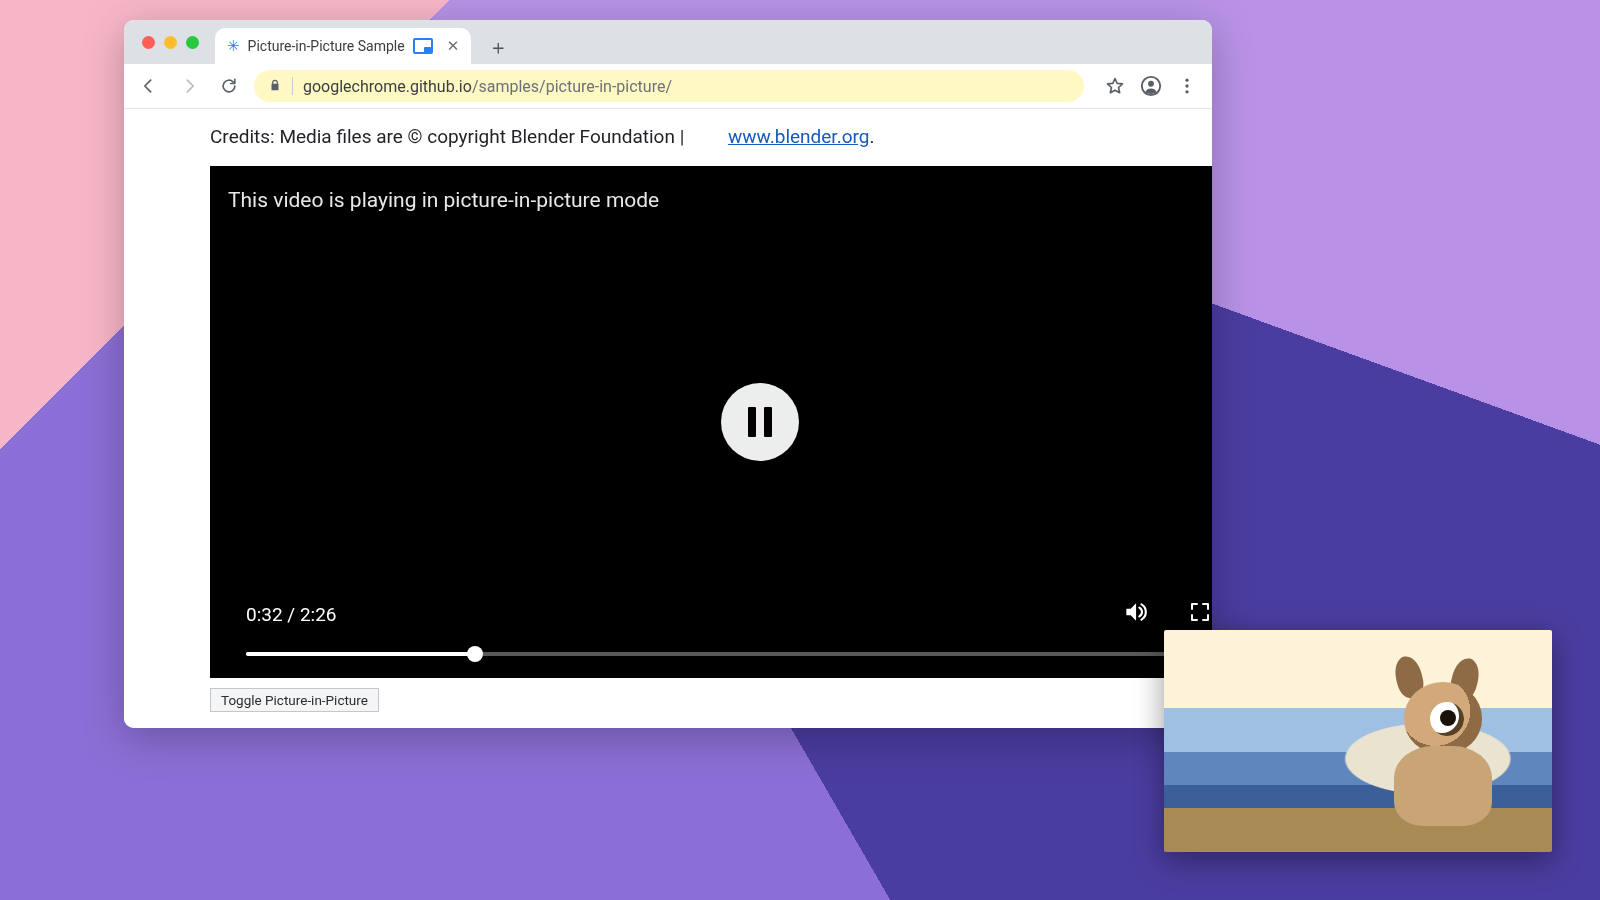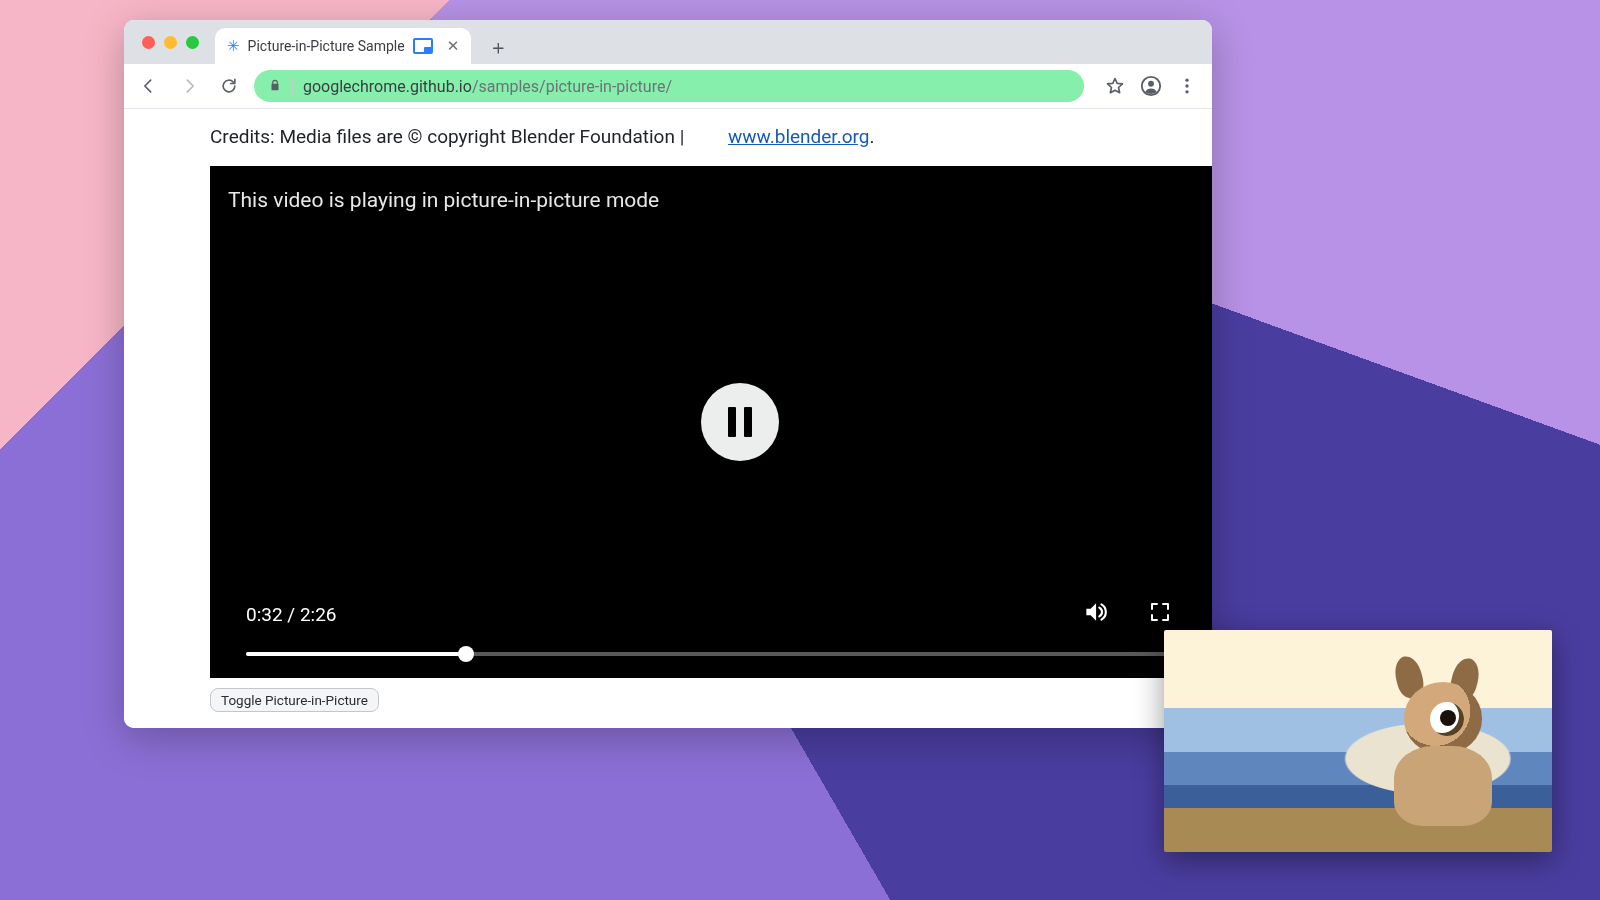--- a/index.html
+++ b/index.html
@@ -100,21 +100,21 @@
   gap: 10px;
 }
 .tb-btn {
   width: 30px; height: 30px; display: flex; align-items: center; justify-content: center;
   color: #5a5f67; border-radius: 50%;
 }
 .tb-btn.disabled { color: #b6bbc2; }
 .omnibox {
   flex: 1;
   height: 32px;
-  background: #86efac;
+  background: #fef9c3;
   border-radius: 16px;
   display: flex;
   align-items: center;
   padding: 0 14px;
   font-size: 16px;
   color: #3a3d42;
   gap: 10px;
 }
 .omnibox .lock { color: #5a5f67; font-size: 13px; }
 .omnibox .sep  { width: 1px; height: 18px; background: #c8ccd2; }
@@ -139,20 +139,21 @@
 }
 .credits a { color: #185abc; text-decoration: underline; margin-left: 39px; }
 
 
 .video-player {
   width: 1060px;
   height: 512px;
   background: #000000;
   position: relative;
   color: #ffffff;
+  padding-left: 40px;
 }
 .video-overlay-text {
   position: absolute;
   top: 22px;
   left: 18px;
   font-size: 21px;
   color: #e8e8e8;
 }
 .center-pause {
   position: absolute;
@@ -204,21 +205,21 @@
 }
 
 .toggle-pip-button {
   margin-top: 10px;
   display: inline-block;
   padding: 3px 10px;
   font-size: 13.5px;
   color: #2a2d31;
   background: #f4f5f6;
   border: 1px solid #c3c7cd;
-  border-radius: 8px;
+  border-radius: 0;
 }
 
 
 .pip-window {
   position: absolute;
   right: 48px;
   bottom: 48px;
   width: 388px;
   height: 222px;
   box-shadow: 0 8px 30px rgba(0,0,0,0.4);

